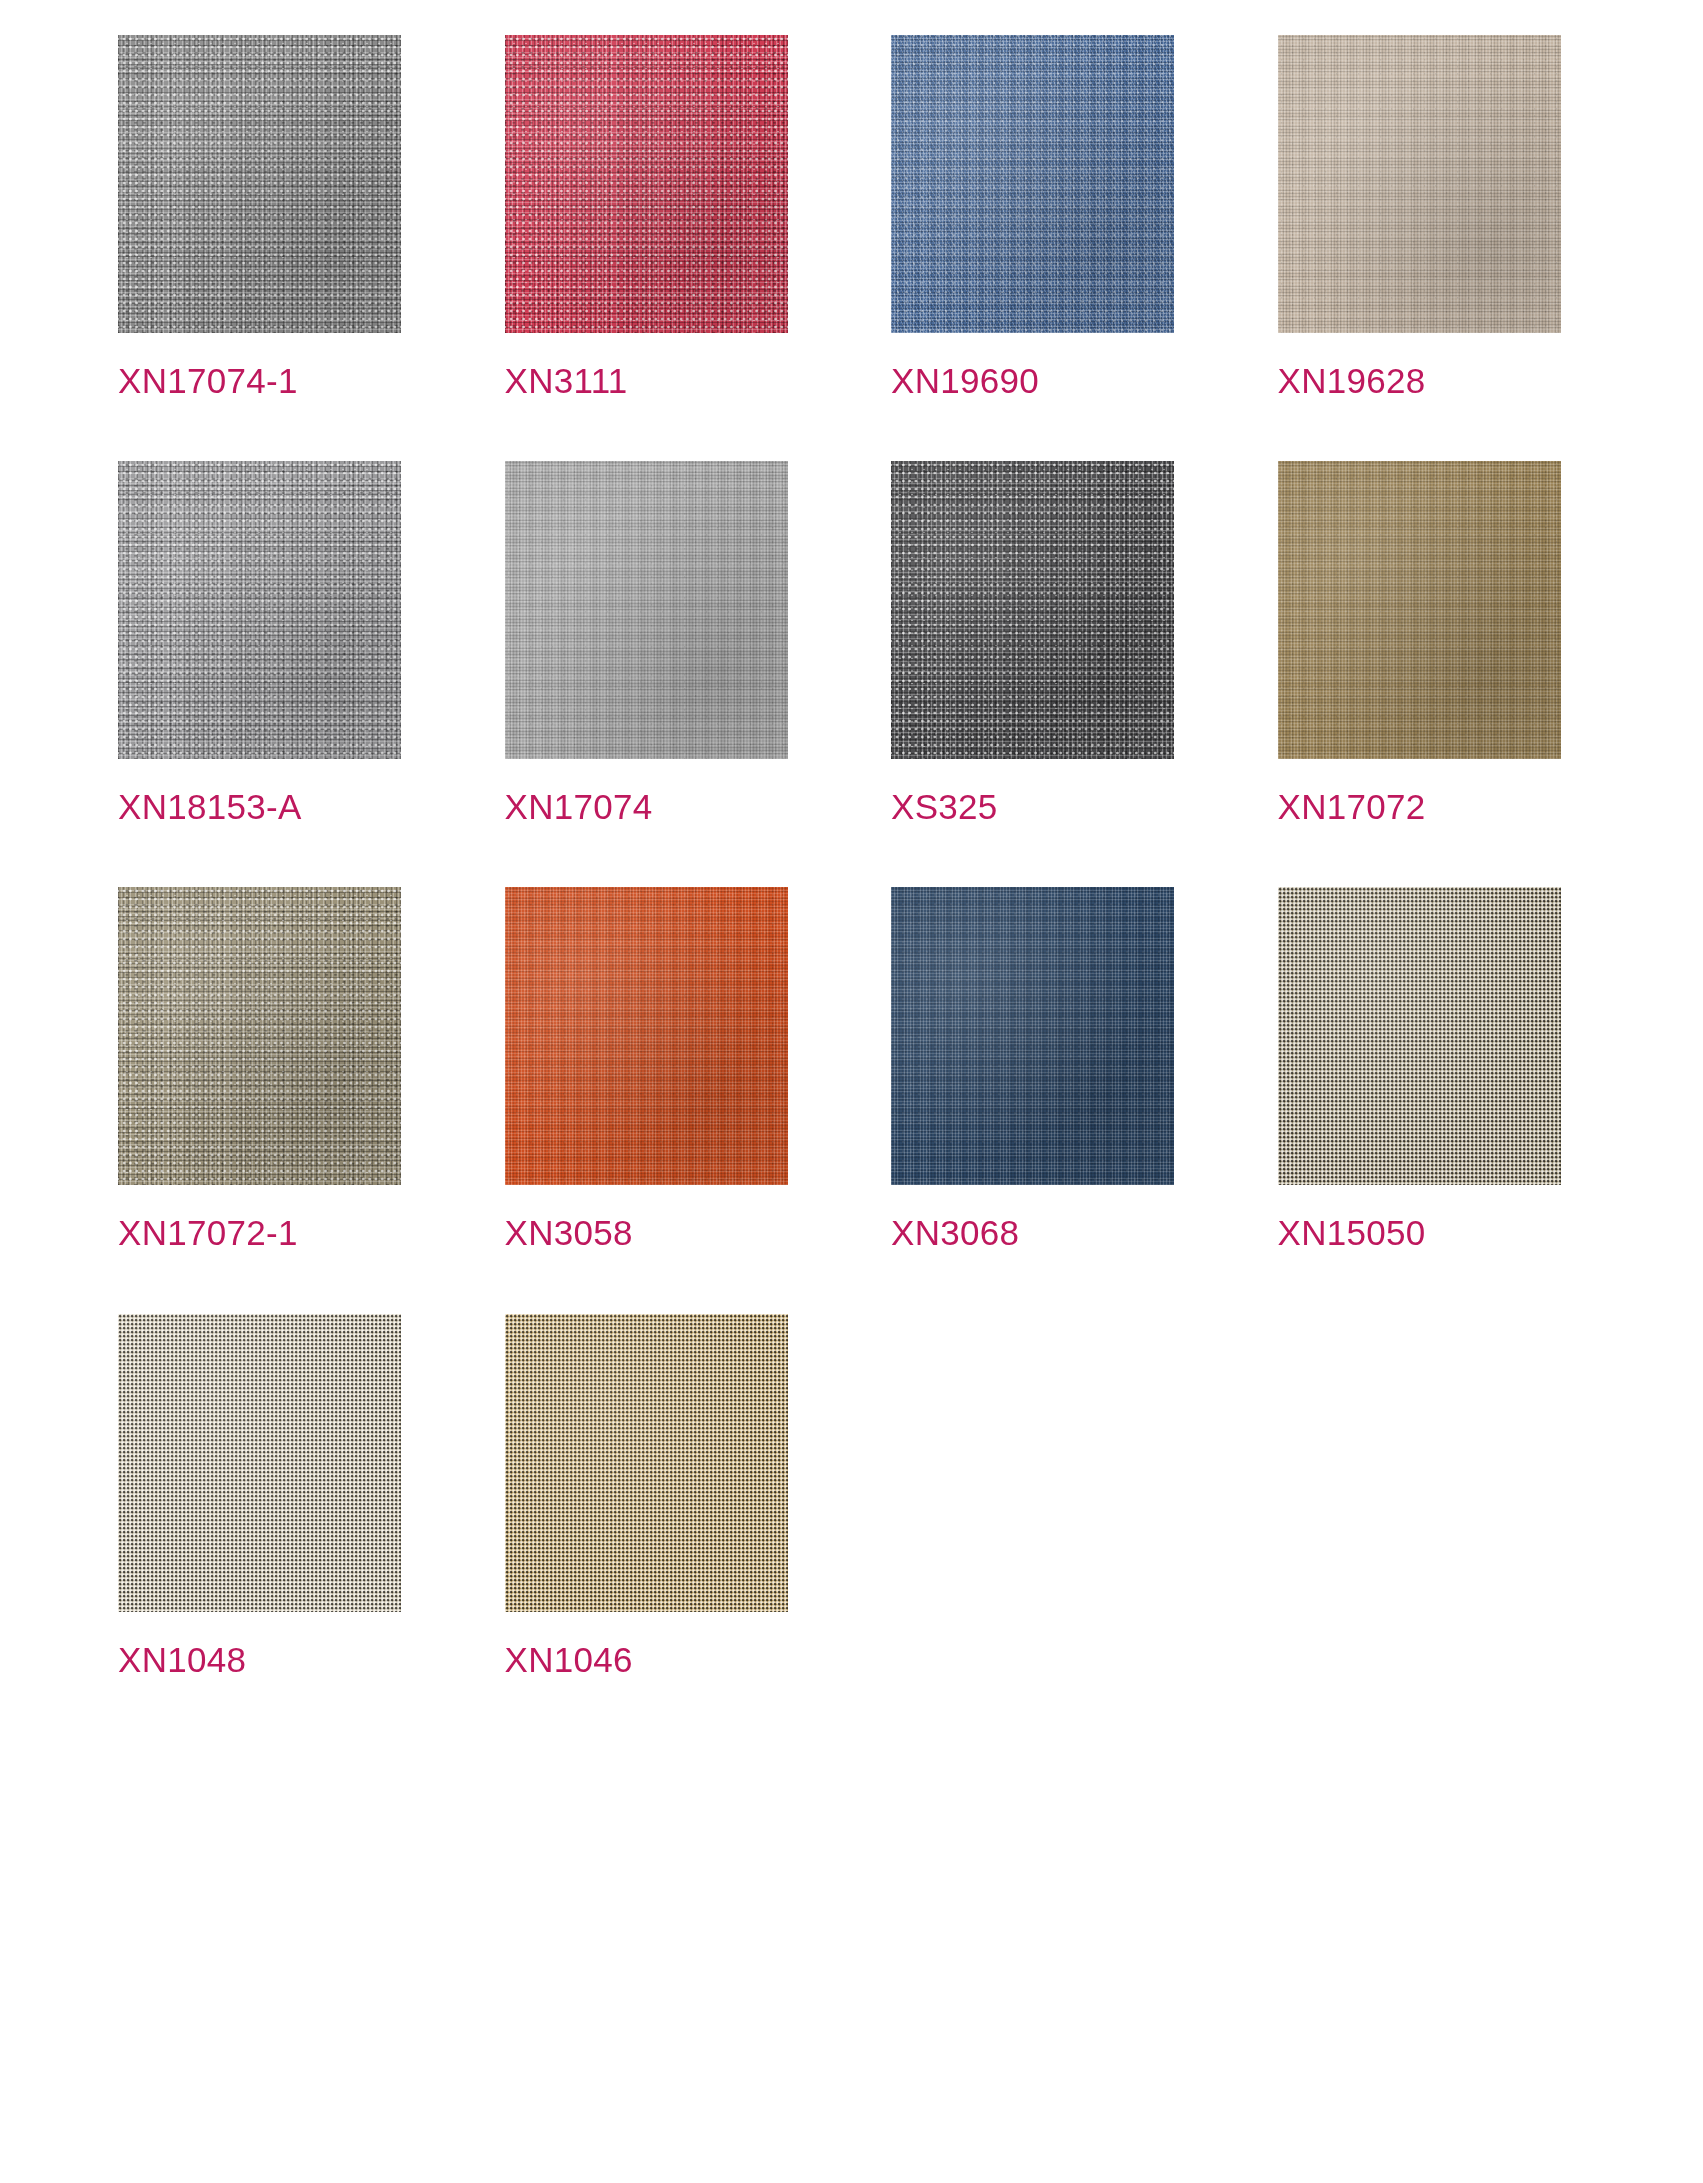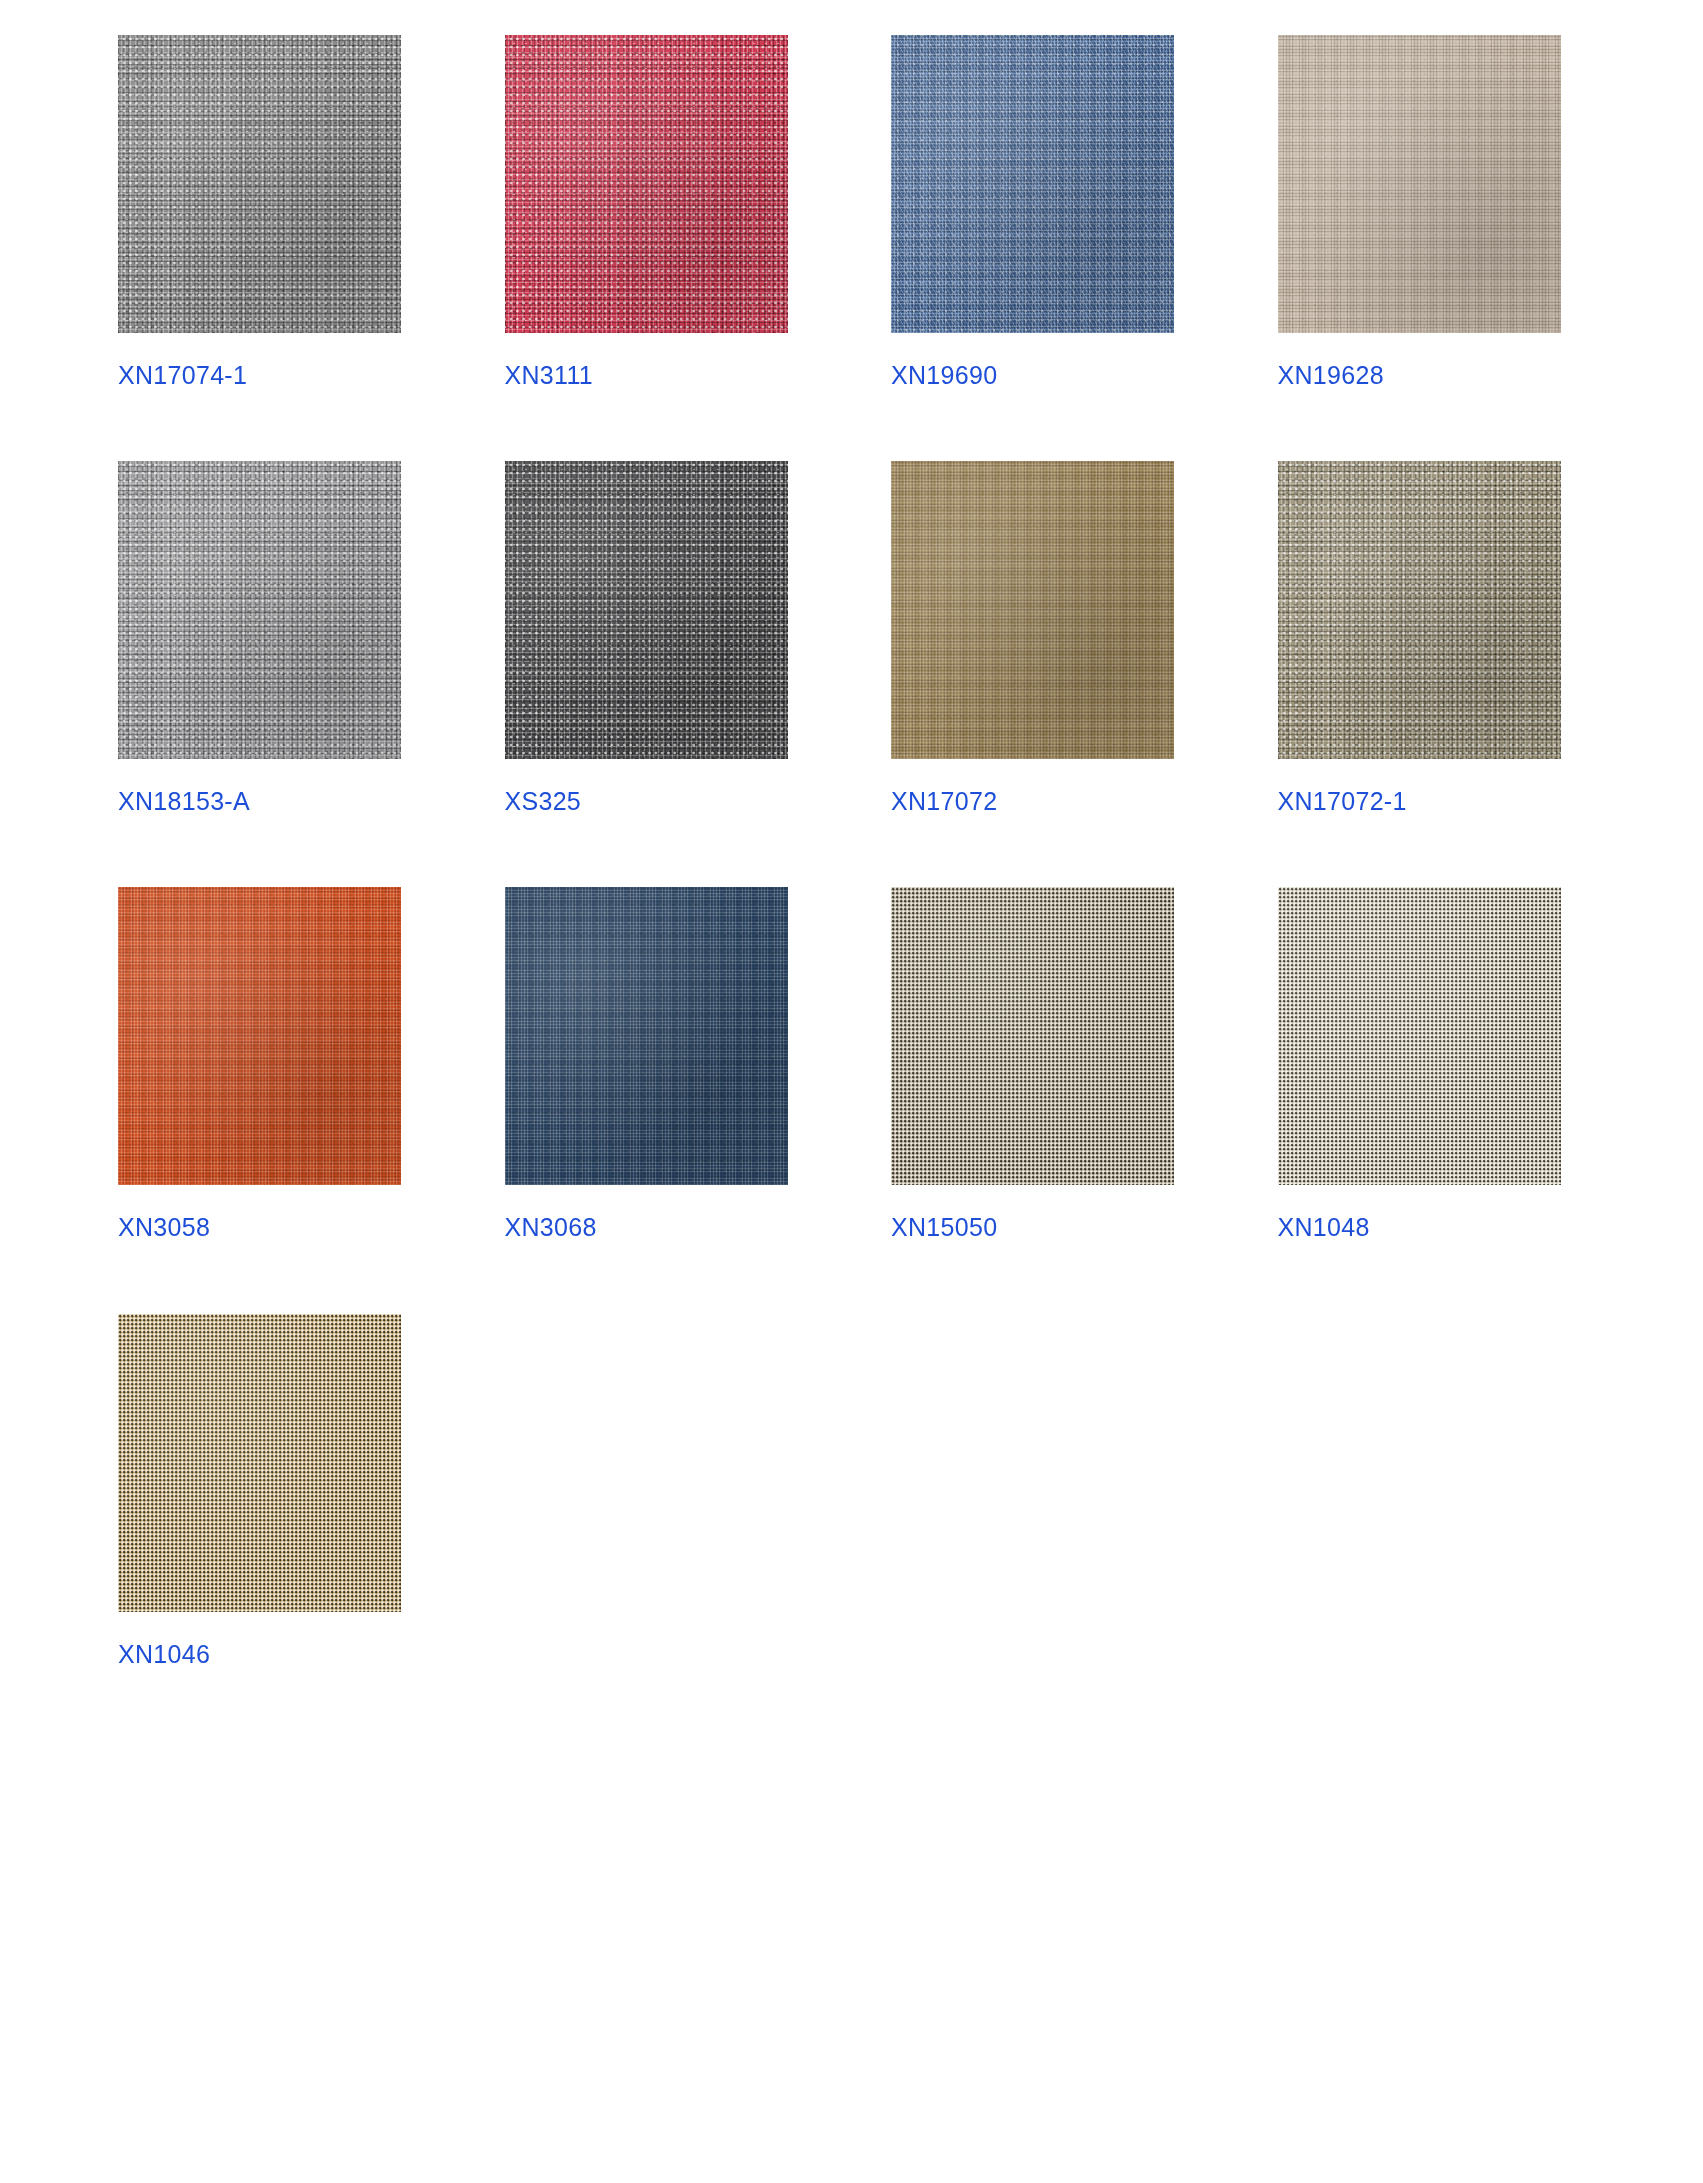--- a/index.html
+++ b/index.html
@@ -196,24 +196,24 @@
   .tex-denim .fleck {
     background-image:
       repeating-linear-gradient(60deg, rgba(255,255,255,0.22) 0 0.8px, transparent 0.8px 4px),
       radial-gradient(rgba(255,255,255,0.45) 0.6px, transparent 0.9px),
       radial-gradient(rgba(0,0,0,0.32) 0.6px, transparent 0.9px);
     background-size: auto, 8px 9.5px, 10.3px 7px;
   }
 
   .swatch-label {
     margin-top: 24px;
-    font-size: 25px;
+    font-size: 35px;
     font-weight: 400;
     letter-spacing: 0.3px;
-    color: #1d4ed8;
+    color: #be185d;
     white-space: nowrap;
   }
 </style>
 </head>
 <body>
 
 <div id="catalog">
   <div class="swatch-grid" id="grid">
       <div class="swatch-cell">
         <div class="swatch-frame">
@@ -280,20 +280,34 @@
               <div class="weft"></div>
               <div class="fleck"></div>
               <div class="shade"></div>
             </div>
           </div>
         </div>
         <div class="swatch-label">XN18153-A</div>
       </div>
       <div class="swatch-cell">
         <div class="swatch-frame">
+          <div class="swatch tex-fine" title="light grey weave">
+            <div class="weave">
+              <div class="base" style="background: rgb(168, 168, 168);"></div>
+              <div class="warp"></div>
+              <div class="weft"></div>
+              <div class="fleck"></div>
+              <div class="shade"></div>
+            </div>
+          </div>
+        </div>
+        <div class="swatch-label">XN17074</div>
+      </div>
+      <div class="swatch-cell">
+        <div class="swatch-frame">
           <div class="swatch tex-tweed" title="dark charcoal grey">
             <div class="weave">
               <div class="base" style="background: rgb(77, 77, 79);"></div>
               <div class="warp"></div>
               <div class="weft"></div>
               <div class="fleck"></div>
               <div class="shade"></div>
             </div>
           </div>
         </div>

